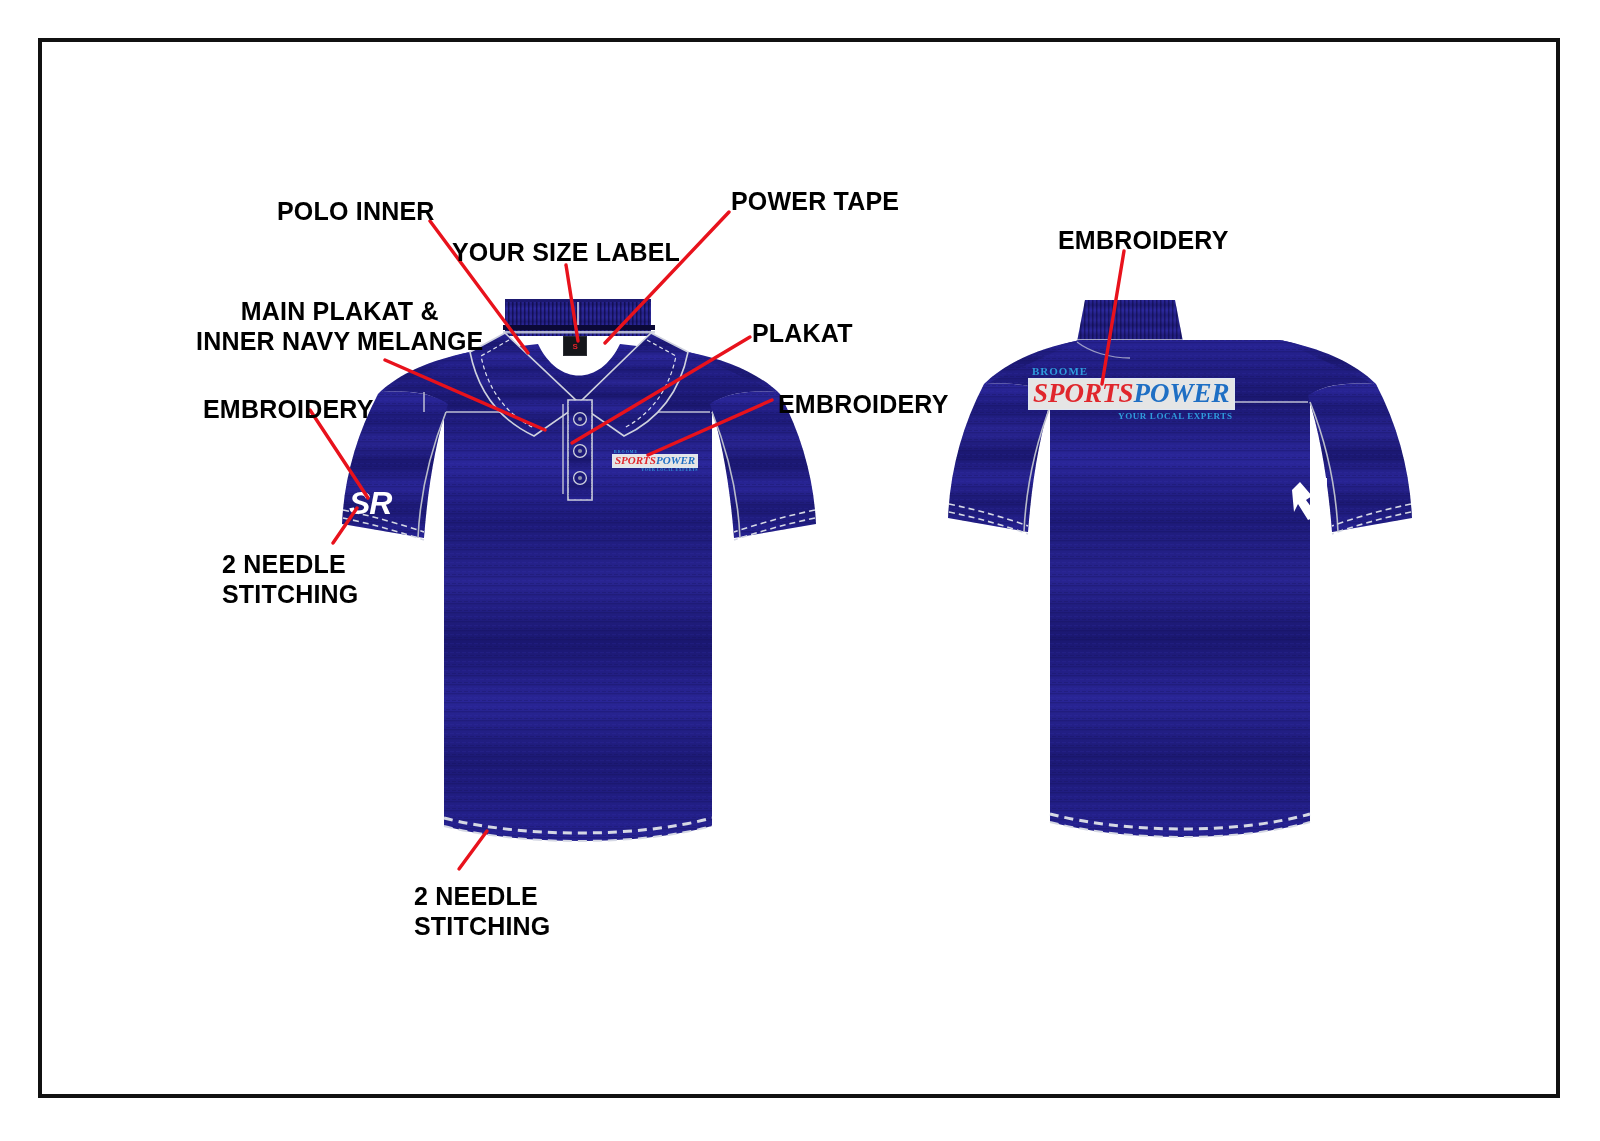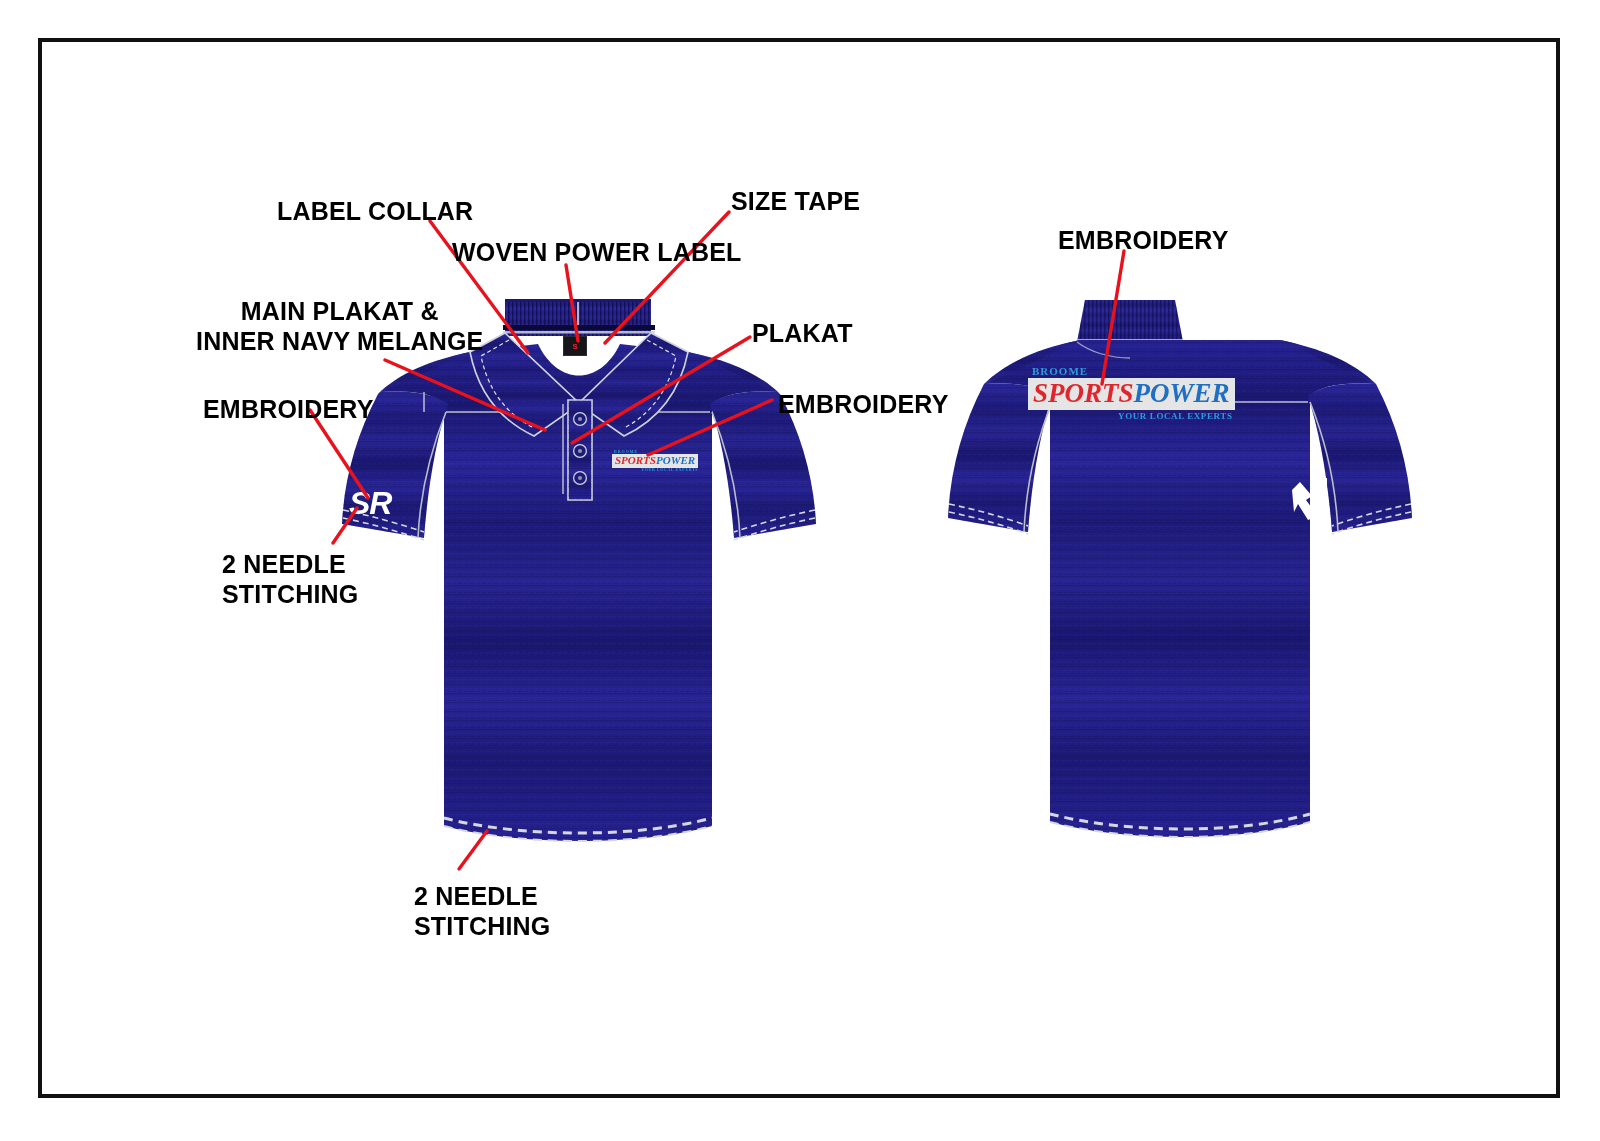--- a/index.html
+++ b/index.html
@@ -316,23 +316,23 @@
       <line x1="385" y1="360" x2="545" y2="430" stroke="#e8121c" stroke-width="3.4" stroke-linecap="round"></line>
       <line x1="750" y1="337" x2="572" y2="443" stroke="#e8121c" stroke-width="3.4" stroke-linecap="round"></line>
       <line x1="772" y1="400" x2="648" y2="455" stroke="#e8121c" stroke-width="3.4" stroke-linecap="round"></line>
       <line x1="310" y1="410" x2="368" y2="498" stroke="#e8121c" stroke-width="3.4" stroke-linecap="round"></line>
       <line x1="333" y1="543" x2="357" y2="508" stroke="#e8121c" stroke-width="3.4" stroke-linecap="round"></line>
       <line x1="459" y1="869" x2="487" y2="831" stroke="#e8121c" stroke-width="3.4" stroke-linecap="round"></line>
       <line x1="1124" y1="251" x2="1102" y2="384" stroke="#e8121c" stroke-width="3.4" stroke-linecap="round"></line>
     </svg>
 
   <div id="callout-layer">
-      <div class="callout" style="left: 277px; top: 196px;">LABEL COLLAR</div>
-      <div class="callout" style="left: 731px; top: 186px;">SIZE TAPE</div>
-      <div class="callout" style="left: 452px; top: 237px;">WOVEN POWER LABEL</div>
+      <div class="callout" style="left: 277px; top: 196px;">POLO INNER</div>
+      <div class="callout" style="left: 731px; top: 186px;">POWER TAPE</div>
+      <div class="callout" style="left: 452px; top: 237px;">YOUR SIZE LABEL</div>
       <div class="callout" style="left: 196px; top: 296px; text-align: center;">MAIN PLAKAT &amp;
 INNER NAVY MELANGE</div>
       <div class="callout" style="left: 752px; top: 318px;">PLAKAT</div>
       <div class="callout" style="left: 203px; top: 394px;">EMBROIDERY</div>
       <div class="callout" style="left: 778px; top: 389px;">EMBROIDERY</div>
       <div class="callout" style="left: 1058px; top: 225px;">EMBROIDERY</div>
       <div class="callout" style="left: 222px; top: 549px;">2 NEEDLE
 STITCHING</div>
       <div class="callout" style="left: 414px; top: 881px;">2 NEEDLE
 STITCHING</div>

